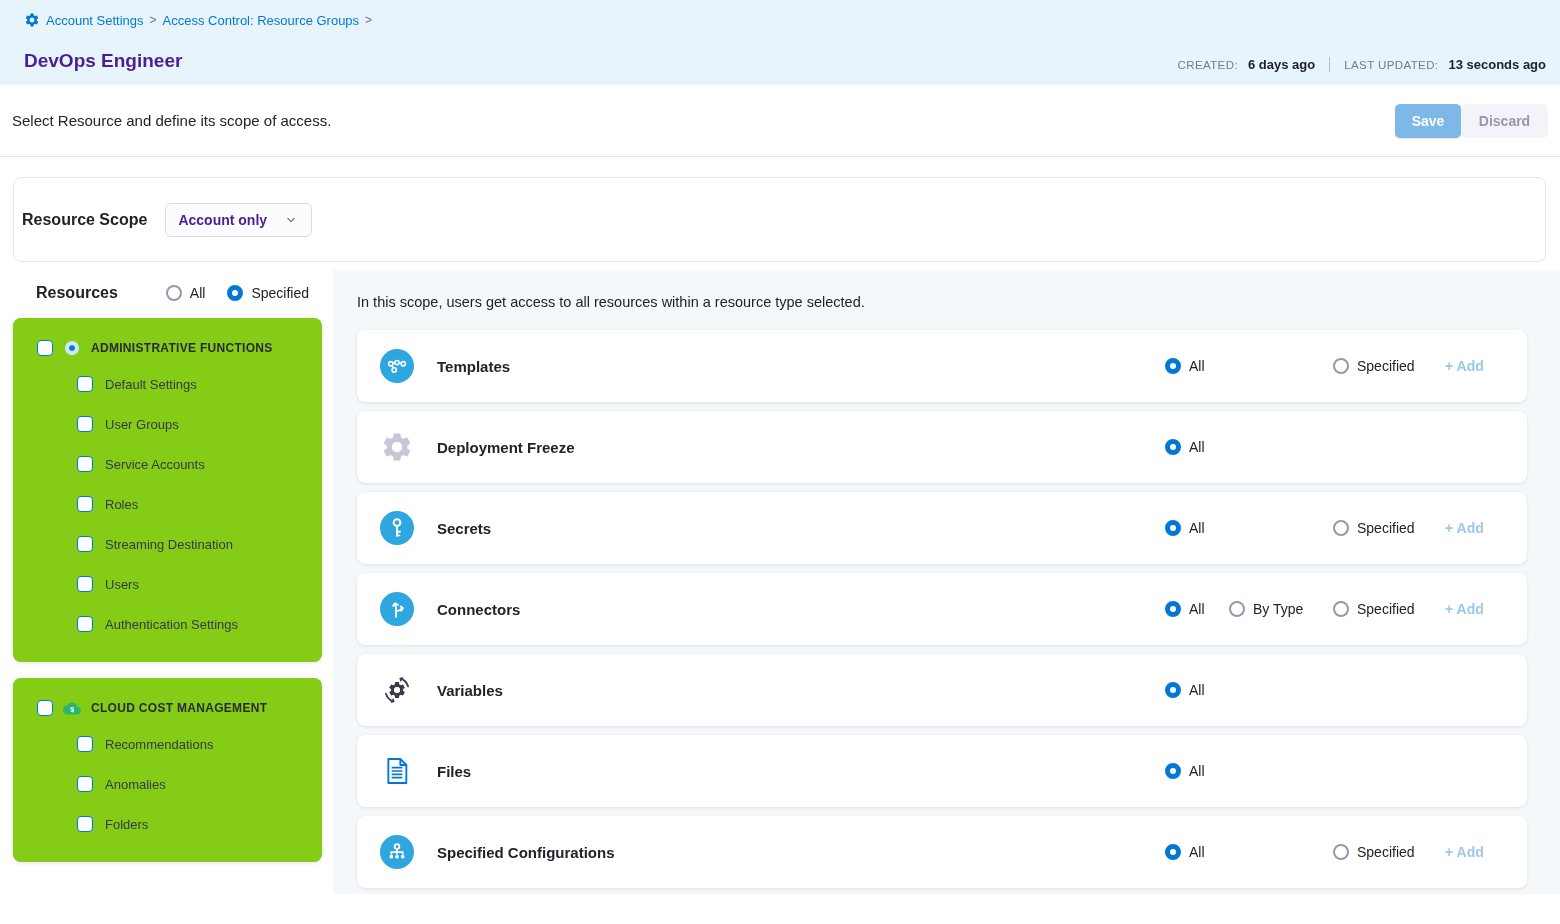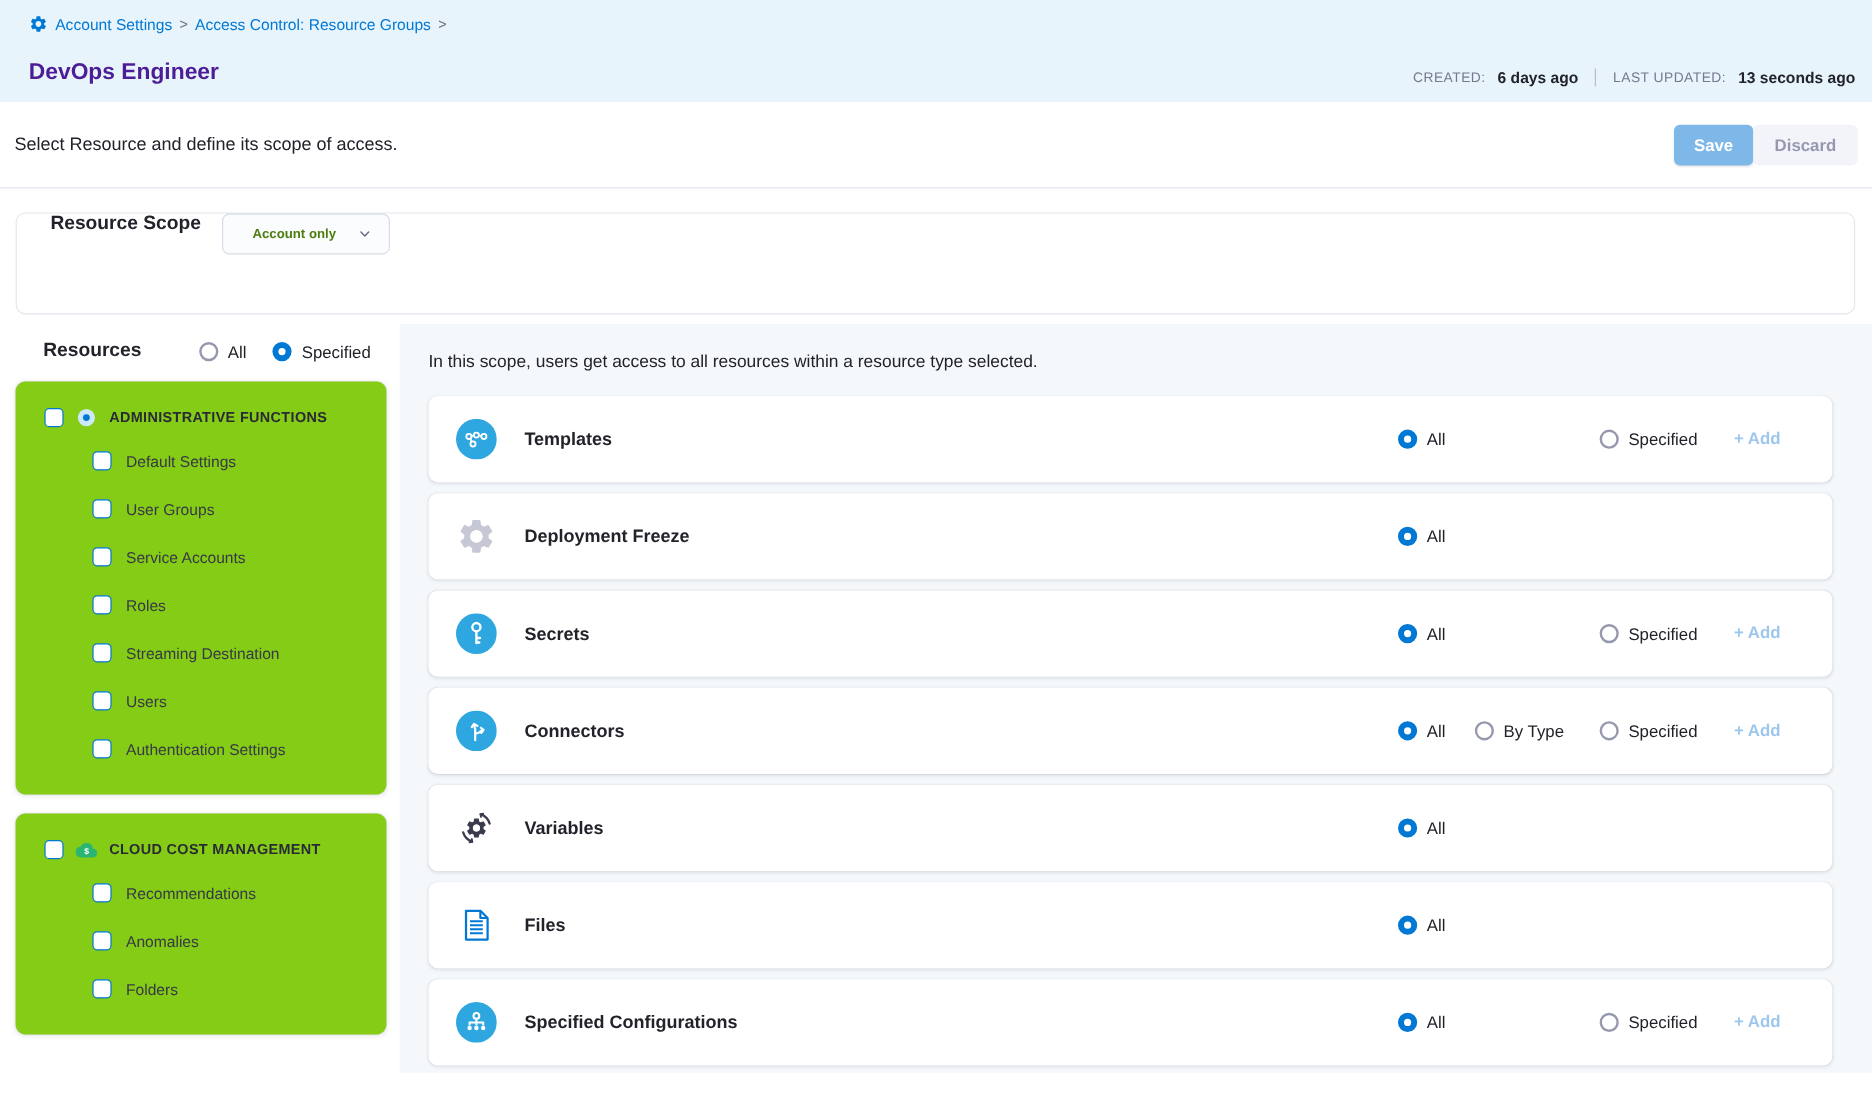--- a/index.html
+++ b/index.html
@@ -24,25 +24,25 @@
   .toolbar-desc { font-size:15px; color:#22222A; }
   .toolbar-actions { margin-left:auto; display:flex; }
   .btn { border:none; border-radius:5px; height:34px; font-size:14px; font-weight:700;
     cursor:pointer; font-family:inherit; }
   .btn-save { background:#7DB8E8; color:#fff; width:66px; box-shadow:0 1px 2px rgba(40,41,61,.12); }
   .btn-discard { background:#F3F3FA; color:#9598AE; width:87px; }
 
   
   .content { padding:20px 0 0 13px; height:737px; }
   .scope-card { background:#fff; border:1px solid #E4E6EE; border-radius:8px;
-    height:85px; margin-right:14px; display:flex; align-items:flex-start; padding:0 28px; gap:18px; }
+    height:85px; margin-right:14px; display:flex; align-items:center; padding:0 8px; gap:18px; }
   .scope-label { font-size:16px; font-weight:700; }
   .scope-select { display:flex; align-items:center; gap:16px; border:1px solid #D9DBE7;
     background:#FBFCFE; border-radius:6px; padding:8px 12px; cursor:pointer; }
-  .scope-select-value { font-size:11px; font-weight:600; color:#4d7c0f;margin-left:12px; }
+  .scope-select-value { font-size:14px; font-weight:600; color:#4c1d95; }
 
   .body-row { display:flex; margin-top:8px; height:624px; }
 
   
   .resources-panel { width:320px; flex:none; padding-top:14px; }
   .resources-head { display:flex; align-items:center; padding:0 24px 0 23px; }
   .resources-title { font-size:16px; font-weight:700; }
   .resources-radios { margin-left:auto; display:flex; gap:22px; }
   .radio-opt { display:flex; align-items:center; gap:8px; cursor:pointer; }
   .radio { width:16px; height:16px; border-radius:50%; background:#fff;

